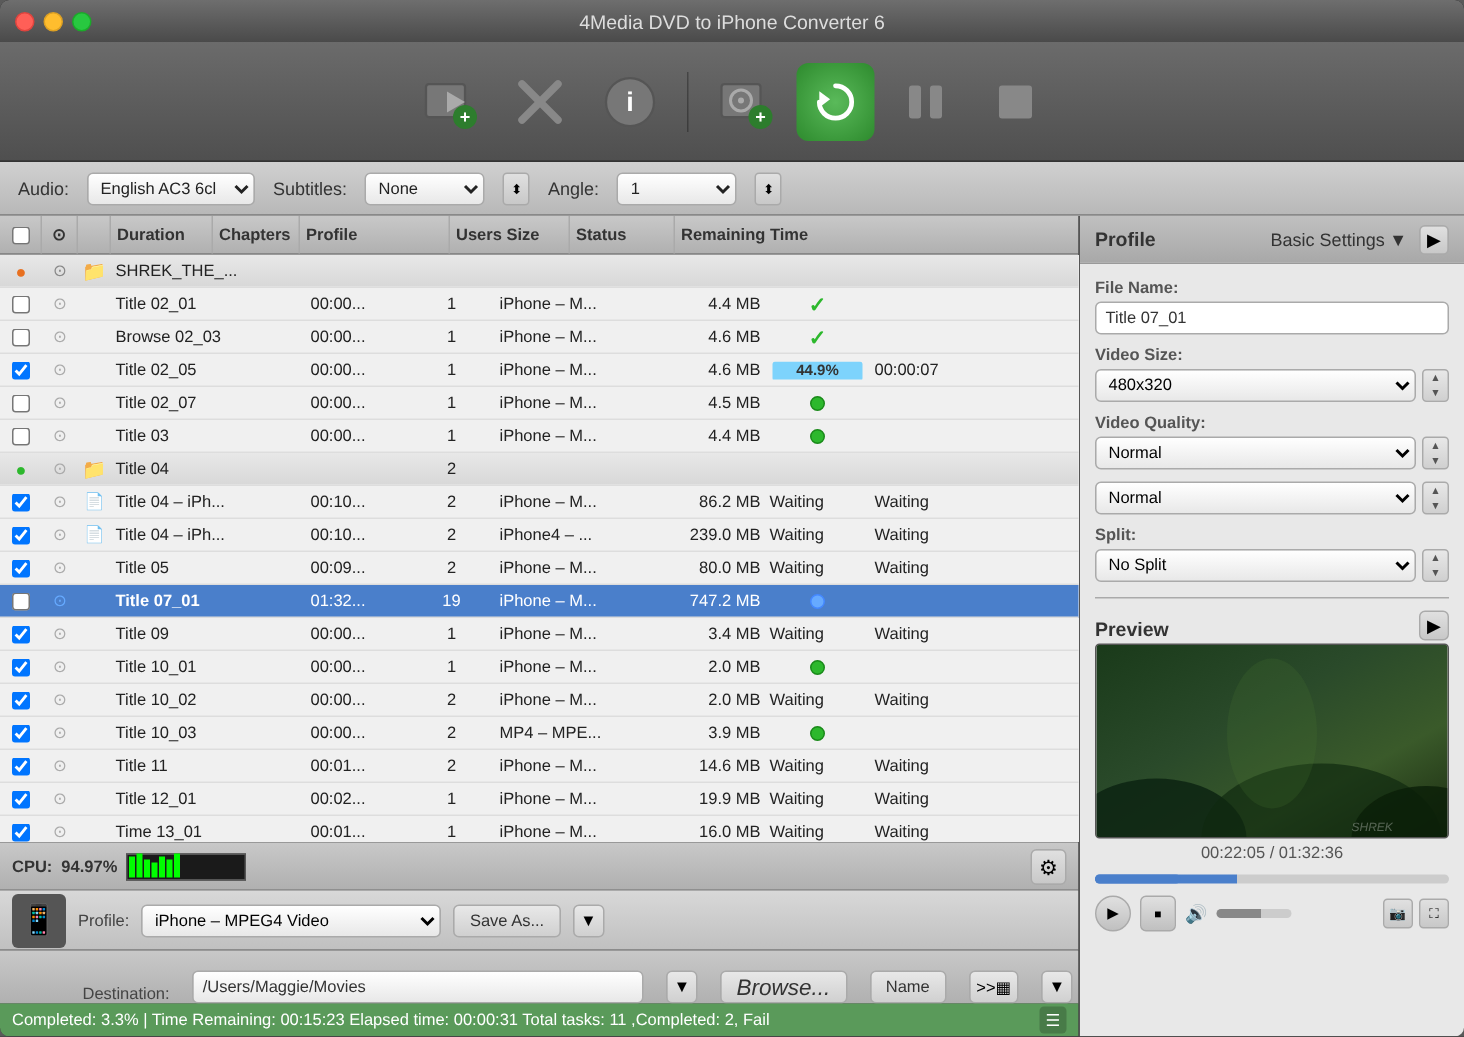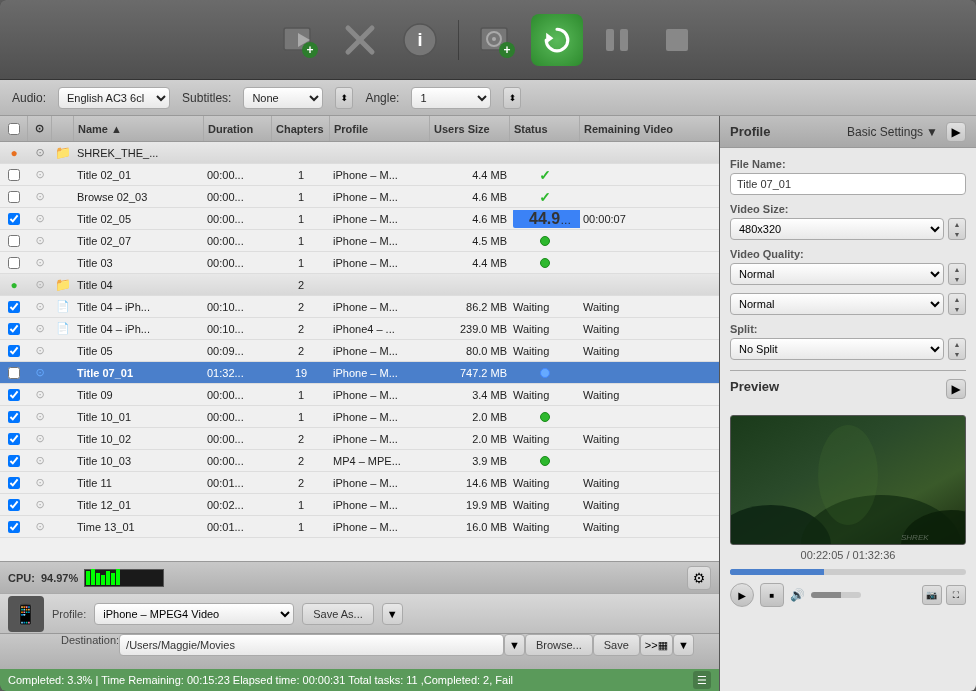--- a/index.html
+++ b/index.html
@@ -211,23 +211,23 @@
 
     input[type="checkbox"] {
       width: 12px;
       height: 12px;
       cursor: pointer;
     }
 
     .dot-green { width: 10px; height: 10px; background: #2db82d; border-radius: 50%; border: 1px solid #1a8a1a; }
     .checkmark { color: #2db82d; font-size: 14px; font-weight: bold; }
     .progress-cell {
-      background: #3b82f6;
+      background: #7dd3fc;
       color: #333;
-      font-size: 16px;
+      font-size: 10px;
       padding: 1px 16px;
       border-radius: 2px;
       font-weight: bold;
     }
 
     .status-bar-bottom {
       background: linear-gradient(to bottom, #c8c8c8, #b0b0b0);
       height: 32px;
       display: flex;
       align-items: center;
@@ -309,23 +309,23 @@
       padding: 0 4px;
       background: linear-gradient(to bottom, #e8e8e8, #d0d0d0);
       border: 1px solid #aaa;
       border-radius: 4px;
       cursor: pointer;
       font-size: 11px;
     }
 
     .dest-row {
       display: flex;
-      align-items: flex-start;
-      padding: 0 25px;
-      gap: 0;
+      align-items: flex-end;
+      padding: 0 4px;
+      gap: 15px;
       height: 36px;
       background: linear-gradient(to bottom, #c8c8c8, #b0b0b0);
       border-top: 1px solid #999;
       flex-shrink: 0;
     }
     .dest-label { font-size: 11px; color: #444; }
     .dest-path {
       height: 22px;
       flex: 1;
       background: linear-gradient(to bottom, #fff, #e8e8e8);
@@ -337,22 +337,23 @@
       align-items: center;
       color: #333;
     }
     .browse-btn {
       height: 22px;
       padding: 0 10px;
       background: linear-gradient(to bottom, #e8e8e8, #d0d0d0);
       border: 1px solid #aaa;
       border-radius: 4px;
       cursor: pointer;
-      font-size: 11px;
+      font-size: 15px;
       color: #333;
+      font-style: italic;
     }
     .open-btn {
       height: 22px;
       padding: 0 10px;
       background: linear-gradient(to bottom, #e8e8e8, #d0d0d0);
       border: 1px solid #aaa;
       border-radius: 4px;
       cursor: pointer;
       font-size: 11px;
       color: #333;
@@ -487,23 +488,23 @@
     }
 
     .preview-section {
       padding: 8px 10px;
       flex: 1;
       display: flex;
       flex-direction: column;
     }
     .preview-header {
       display: flex;
-      align-items: flex-start;
+      align-items: flex-end;
       justify-content: space-between;
-      margin-bottom: 16px;
+      margin-bottom: 2px;
     }
     .preview-title { font-size: 13px; font-weight: 600; color: #333; }
     .preview-next {
       width: 20px;
       height: 20px;
       background: linear-gradient(to bottom, #e0e0e0, #c8c8c8);
       border: 1px solid #aaa;
       border-radius: 4px;
       display: flex;
       align-items: center;
@@ -593,20 +594,28 @@
       height: 1px;
       background: #aaa;
       margin: 0 10px;
     }
   </style>
 </head>
 <body>
 
 <div class="app-window">
 
+  <div class="title-bar">
+    <div class="traffic-lights">
+      <div class="traffic-light tl-red"></div>
+      <div class="traffic-light tl-yellow"></div>
+      <div class="traffic-light tl-green"></div>
+    </div>
+    <span>4Media DVD to iPhone Converter 6</span>
+  </div>
 
   <div class="toolbar">
 
     <div class="toolbar-btn">
       <svg viewBox="0 0 40 40" fill="none">
         <rect x="4" y="8" width="26" height="22" rx="2" fill="#777" stroke="#555" stroke-width="1.5"></rect>
         <polygon points="18,13 30,20 18,27" fill="#aaa"></polygon>
         <circle cx="30" cy="30" r="8" fill="#2d7d2d"></circle>
         <text x="30" y="34" text-anchor="middle" fill="white" font-size="12" font-weight="bold">+</text>
       </svg>
@@ -678,27 +687,26 @@
   <div class="main-content">
 
     <div class="file-list-panel">
 
       <div class="table-header">
         <div class="col-check th">
           <input type="checkbox" style="">
         </div>
         <div class="col-status th">⊙</div>
         <div class="col-icon th"></div>
-        <div style="width:130px;flex-shrink:0;" class="th">Name ▲</div>
         <div class="th" style="width:68px;flex-shrink:0;">Duration</div>
         <div class="th" style="width:58px;flex-shrink:0;">Chapters</div>
         <div class="th" style="width:100px;flex-shrink:0;">Profile</div>
         <div class="th" style="width:80px;flex-shrink:0;">Users Size</div>
         <div class="th" style="width:70px;flex-shrink:0;">Status</div>
-        <div class="th" style="width:100px;flex-shrink:0;">Remaining Video</div>
+        <div class="th" style="width:100px;flex-shrink:0;">Remaining Time</div>
       </div>
 
       <div class="table-body">
 
         <div class="table-row group-header">
           <div class="checkbox-cell">
               <span style="color:#e87020;font-size:12px;">●</span>
             </div>
           <div class="status-cell">
               <span style="color:#888;font-size:11px;">⊙</span>
@@ -1048,21 +1056,21 @@
       </div>
 
       <div class="dest-row">
         <span style="width:36px;"></span>
         <span class="dest-label">Destination:</span>
         <div class="dest-path">
           <span>/Users/Maggie/Movies</span>
         </div>
         <button class="arrow-btn">▼</button>
         <button class="browse-btn">Browse...</button>
-        <button class="open-btn">Save</button>
+        <button class="open-btn">Name</button>
         <button class="send-btn">&gt;&gt;▦</button>
         <button class="arrow-btn">▼</button>
       </div>
 
       <div class="status-footer">
         <span class="status-text">Completed: 3.3% | Time Remaining: 00:15:23  Elapsed time: 00:00:31  Total tasks: 11 ,Completed: 2, Fail</span>
         <div class="status-footer-icon">☰</div>
       </div>
 
     </div>

